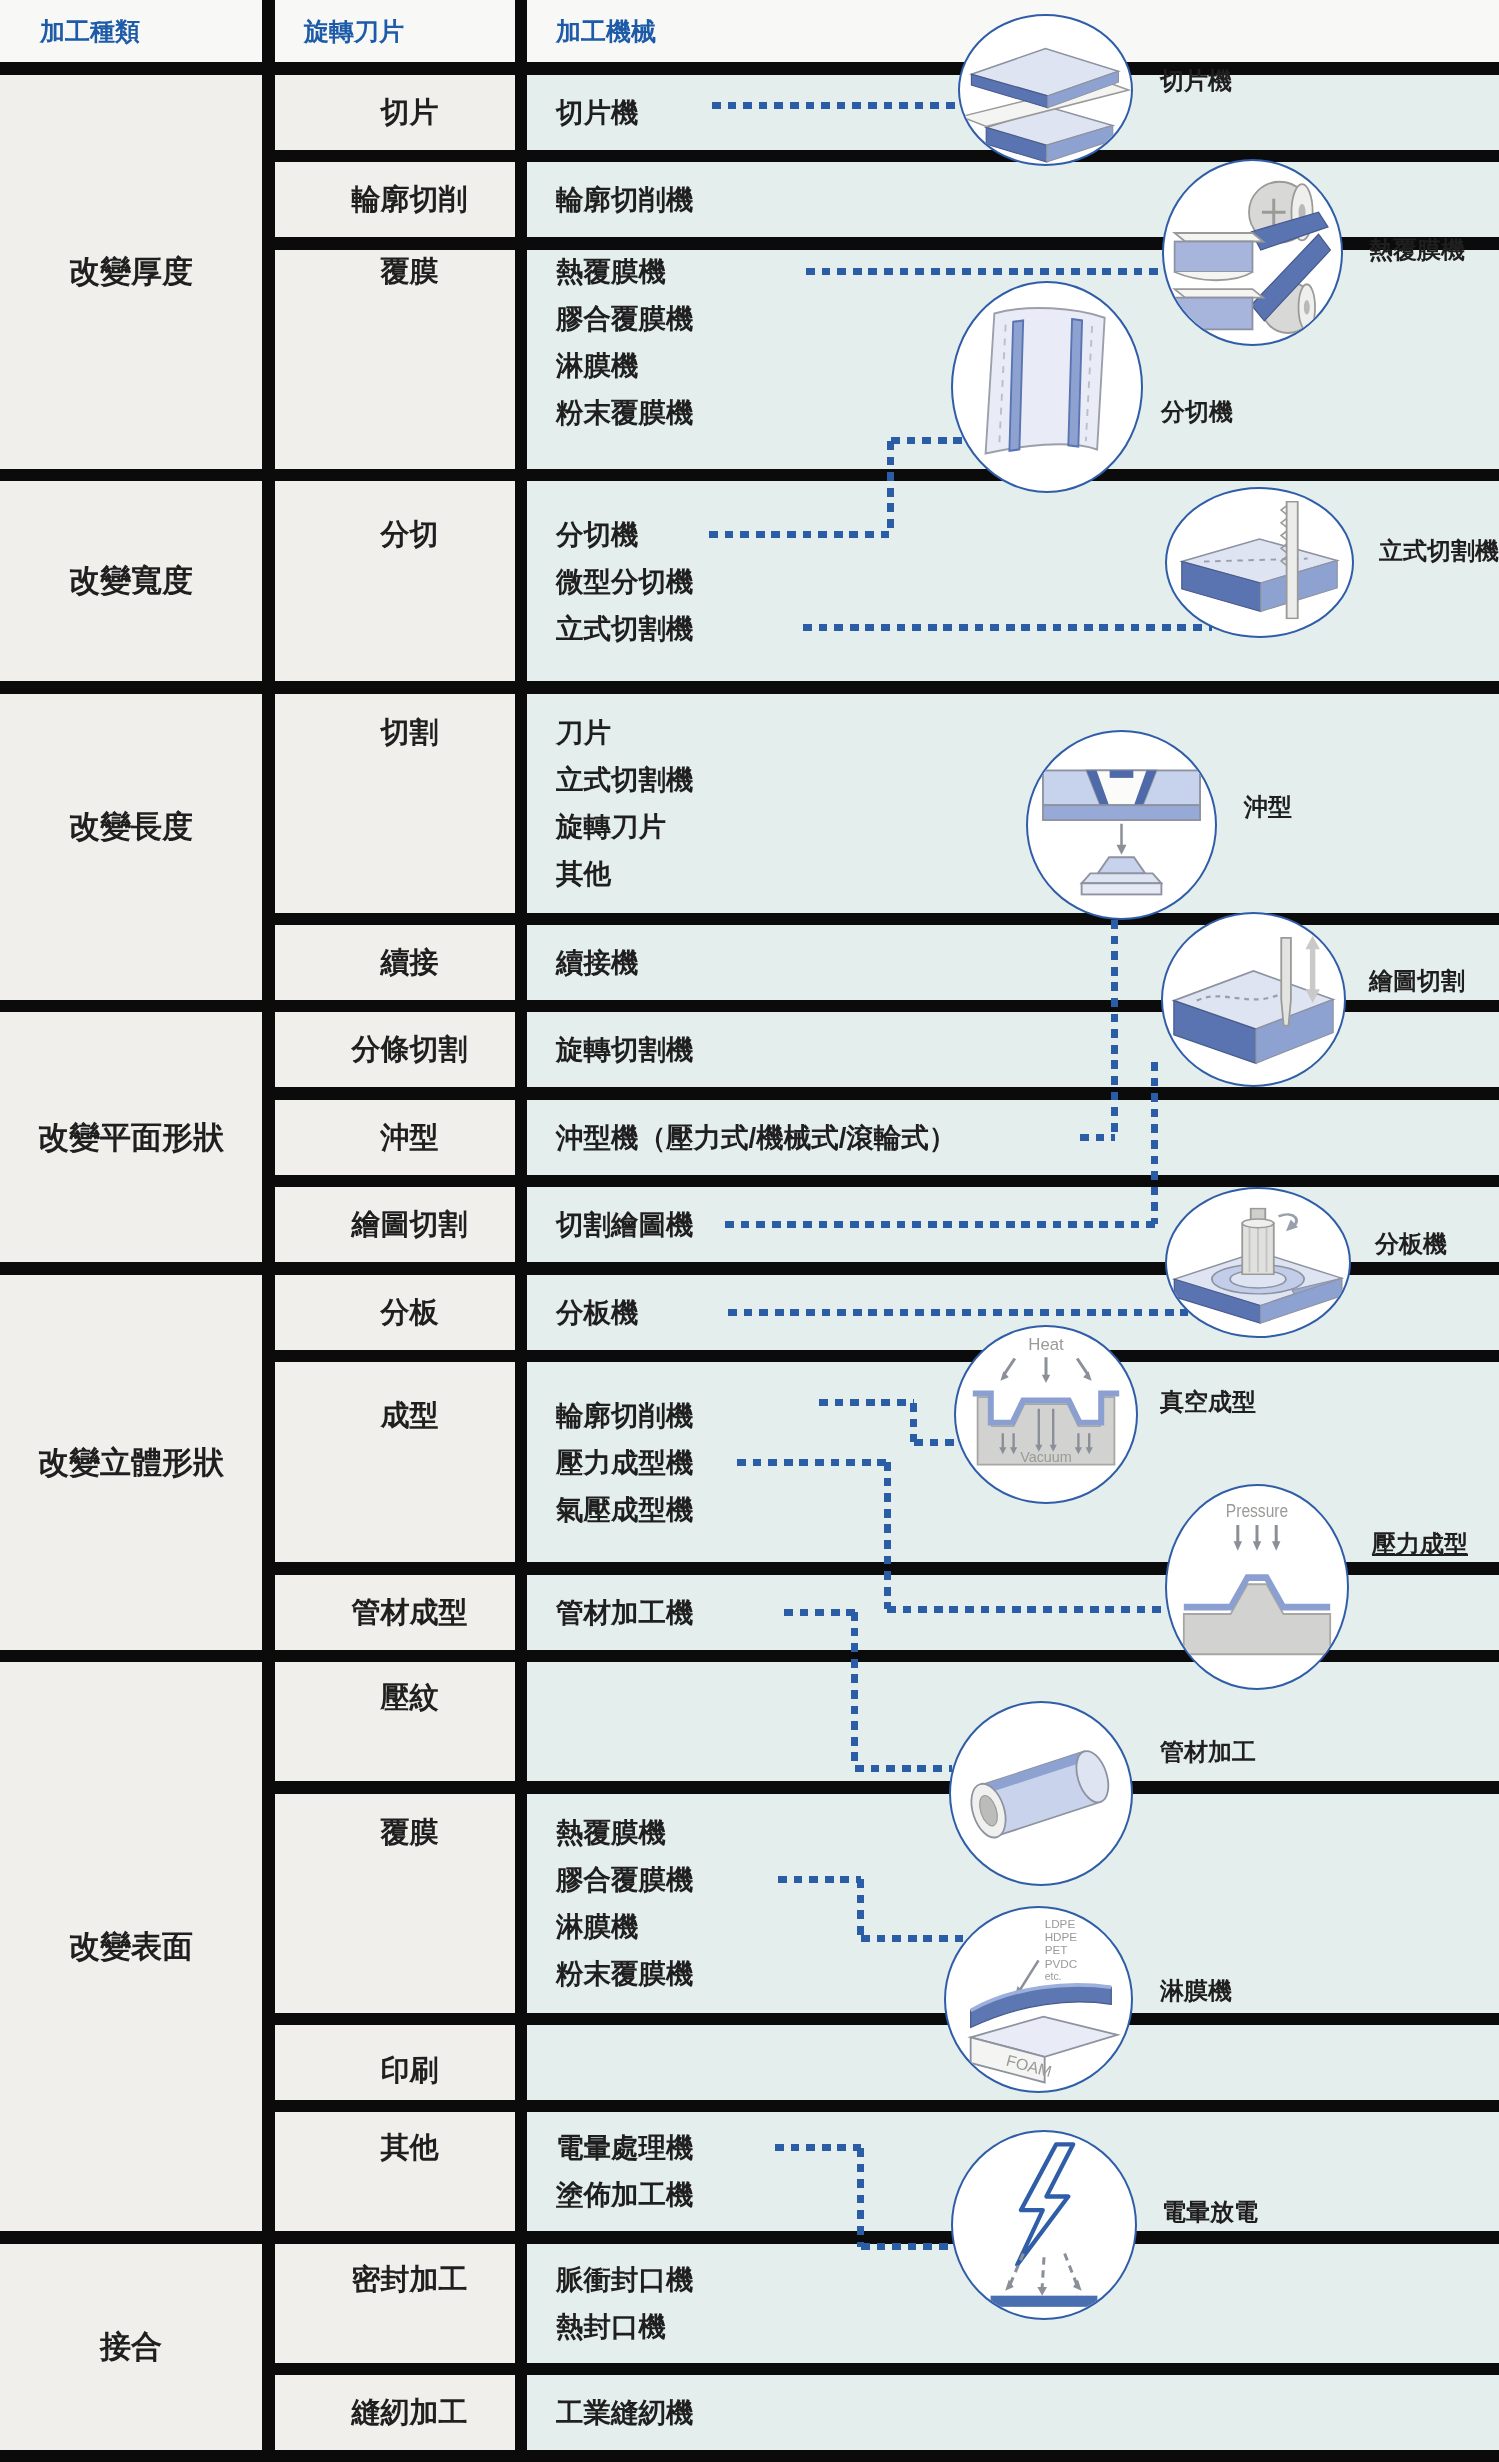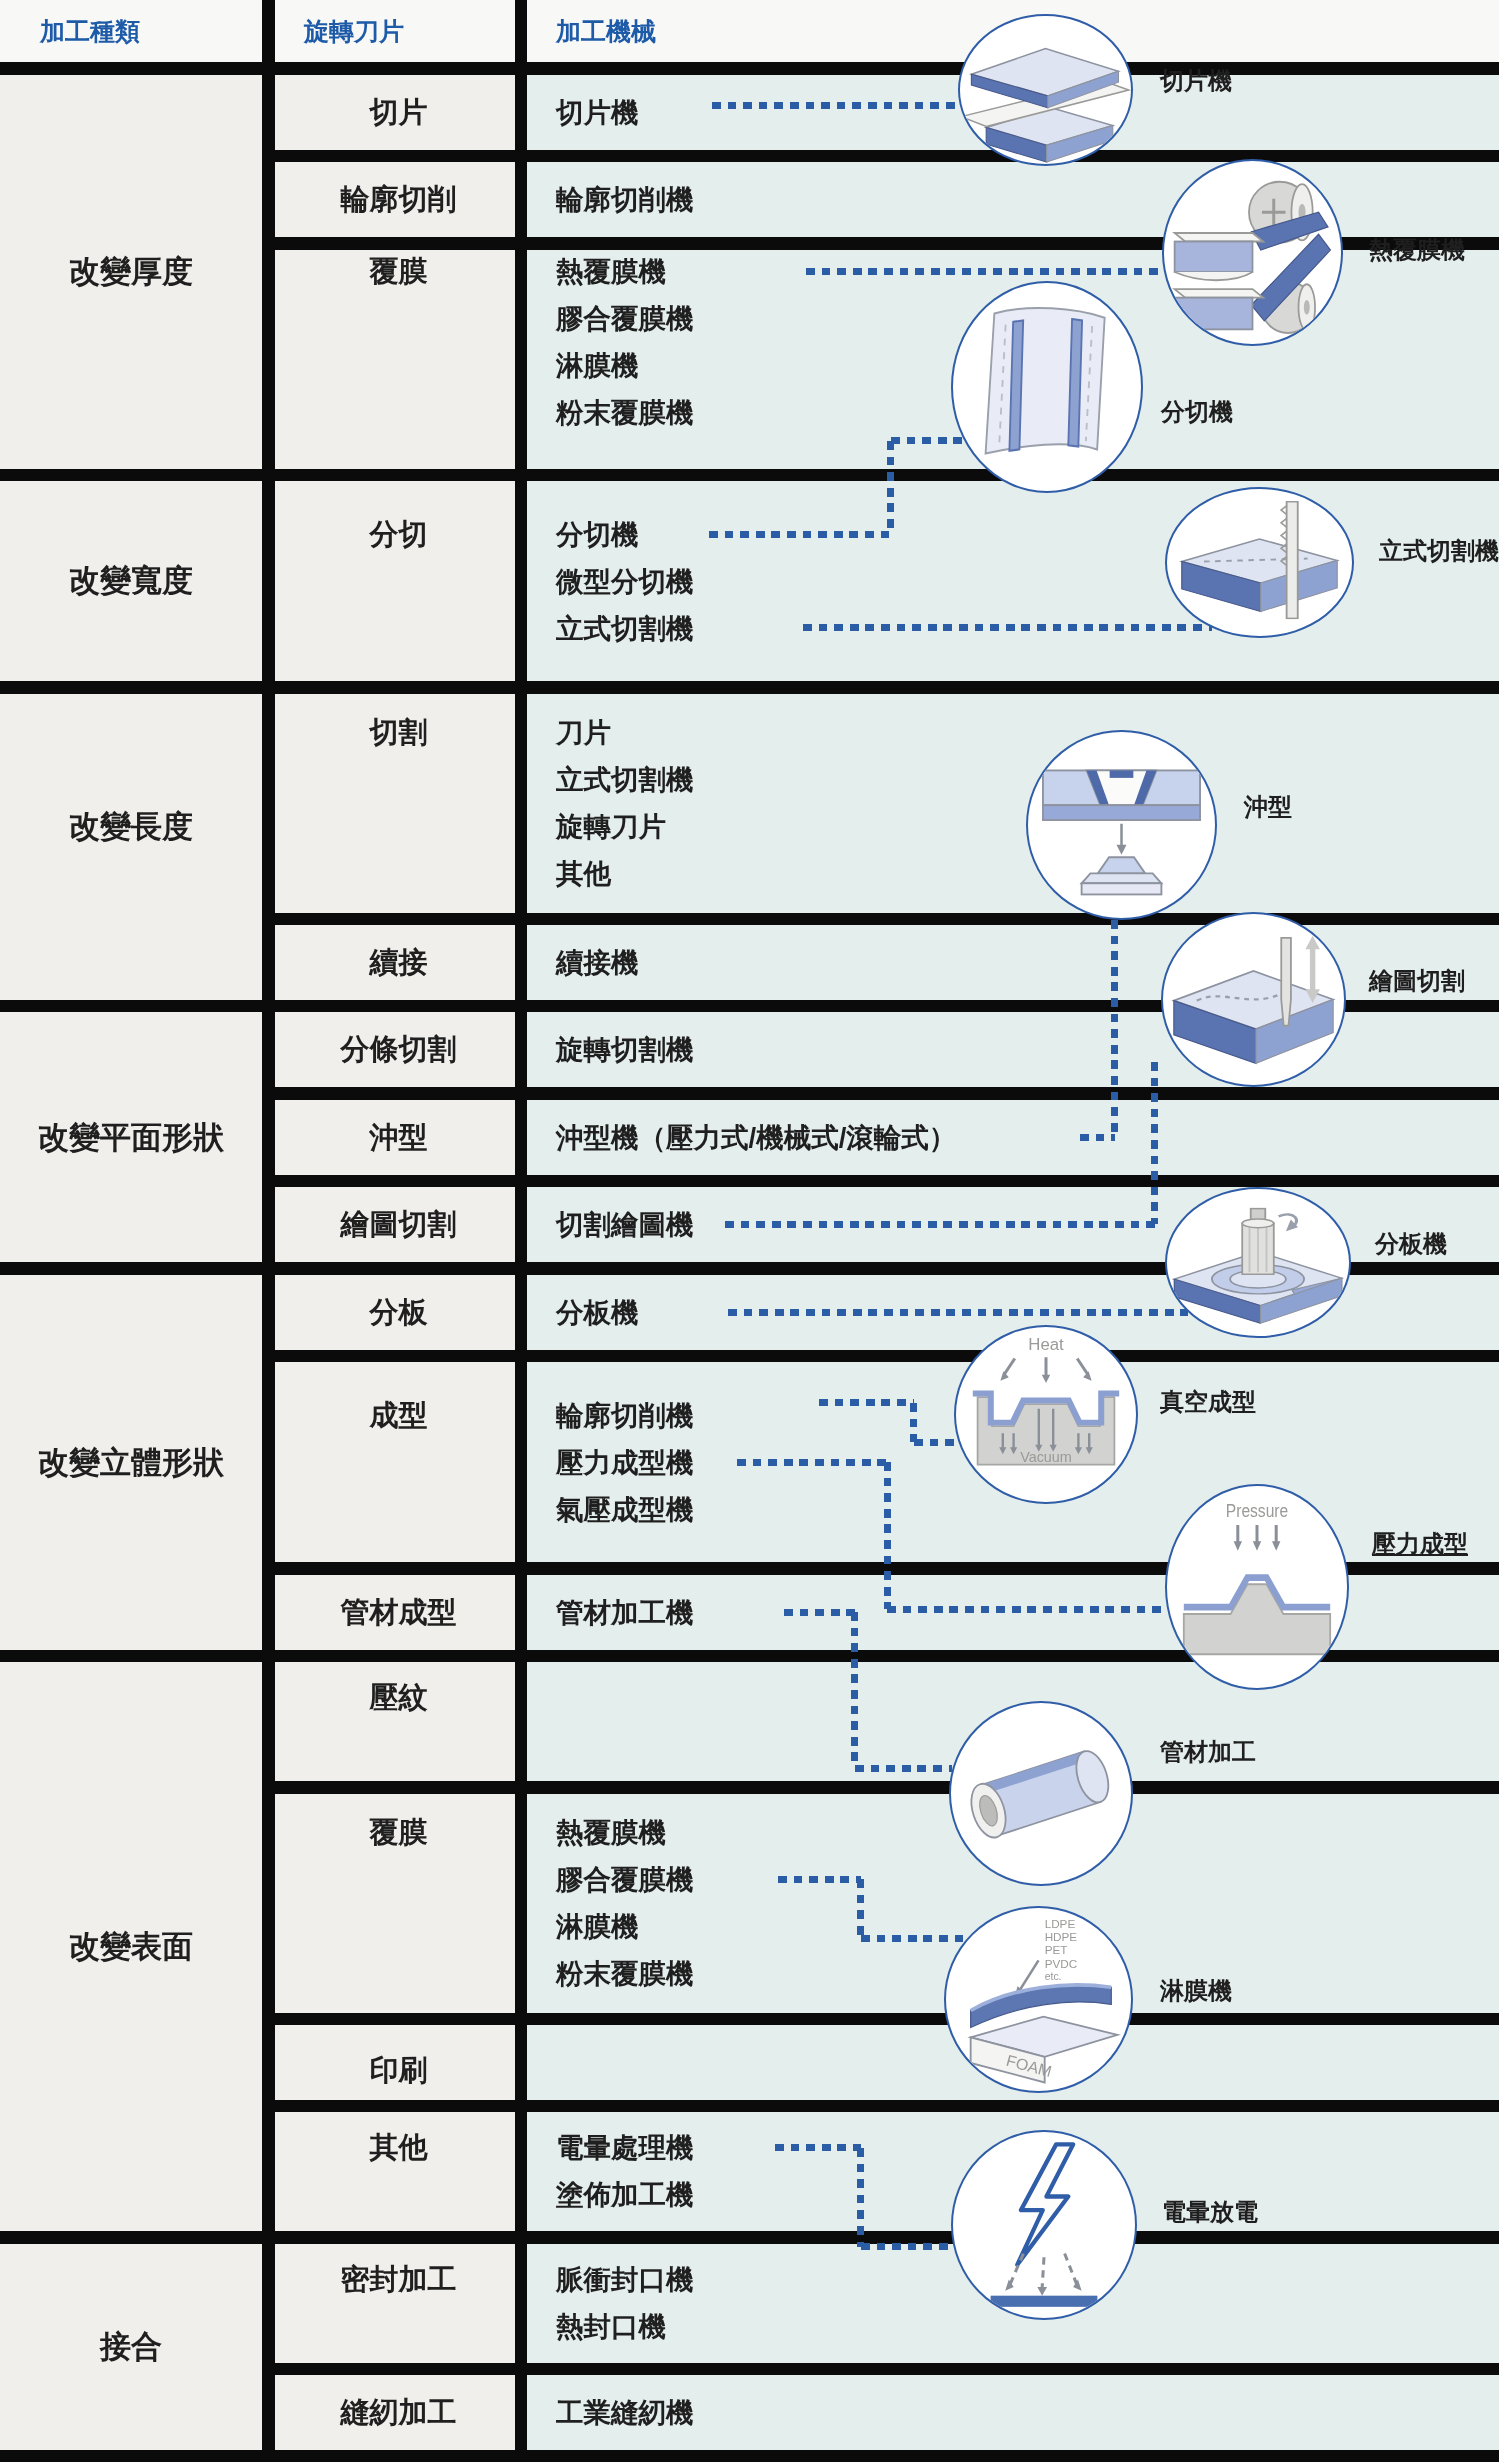--- a/index.html
+++ b/index.html
@@ -5,21 +5,21 @@
   html,body{margin:0;padding:0;}
   body{width:1500px;height:2462px;font-family:"Liberation Sans","DejaVu Sans",sans-serif;}
   .stage{position:relative;width:1500px;height:2462px;background:#0b0b0b;overflow:hidden;}
   .cell{position:absolute;z-index:1;}
   .bg-head{background:#f8f8f6;}
   .bg-cell{background:#f0efec;}
   .bg-mach{background:#e4eeec;}
   .txt{position:absolute;z-index:3;color:#1f1f1f;font-weight:700;}
   .hdr{font-size:25px;line-height:62px;color:#1d5aa8;}
   .g-label{left:0;width:262px;text-align:center;font-size:31px;line-height:37px;}
-  .m-label{left:264px;width:269px;text-align:center;font-size:29px;line-height:47px;}
+  .m-label{left:275px;width:269px;text-align:center;font-size:29px;line-height:47px;}
   .mach{left:556px;width:925px;font-size:27.5px;line-height:47px;white-space:pre-line;}
   .dh{position:absolute;z-index:5;height:6.9px;background:repeating-linear-gradient(90deg,#2b5ca6 0 8.7px,transparent 8.7px 15.6px);}
   .dv{position:absolute;z-index:5;width:6.9px;background:repeating-linear-gradient(180deg,#2b5ca6 0 8.7px,transparent 8.7px 15.6px);}
   .circ{position:absolute;z-index:6;background:#ffffff;border:2.5px solid #2f5da8;border-radius:50%;overflow:hidden;box-sizing:border-box;}
   .circ svg{display:block;width:100%;height:100%;}
   .circ-label{position:absolute;z-index:7;font-size:24px;line-height:30px;font-weight:700;color:#1f1f1f;white-space:nowrap;}
   .svgtxt{fill:#9a9a98;font-family:"Liberation Sans","DejaVu Sans",sans-serif;}
 </style>
 </head>
 <body>

